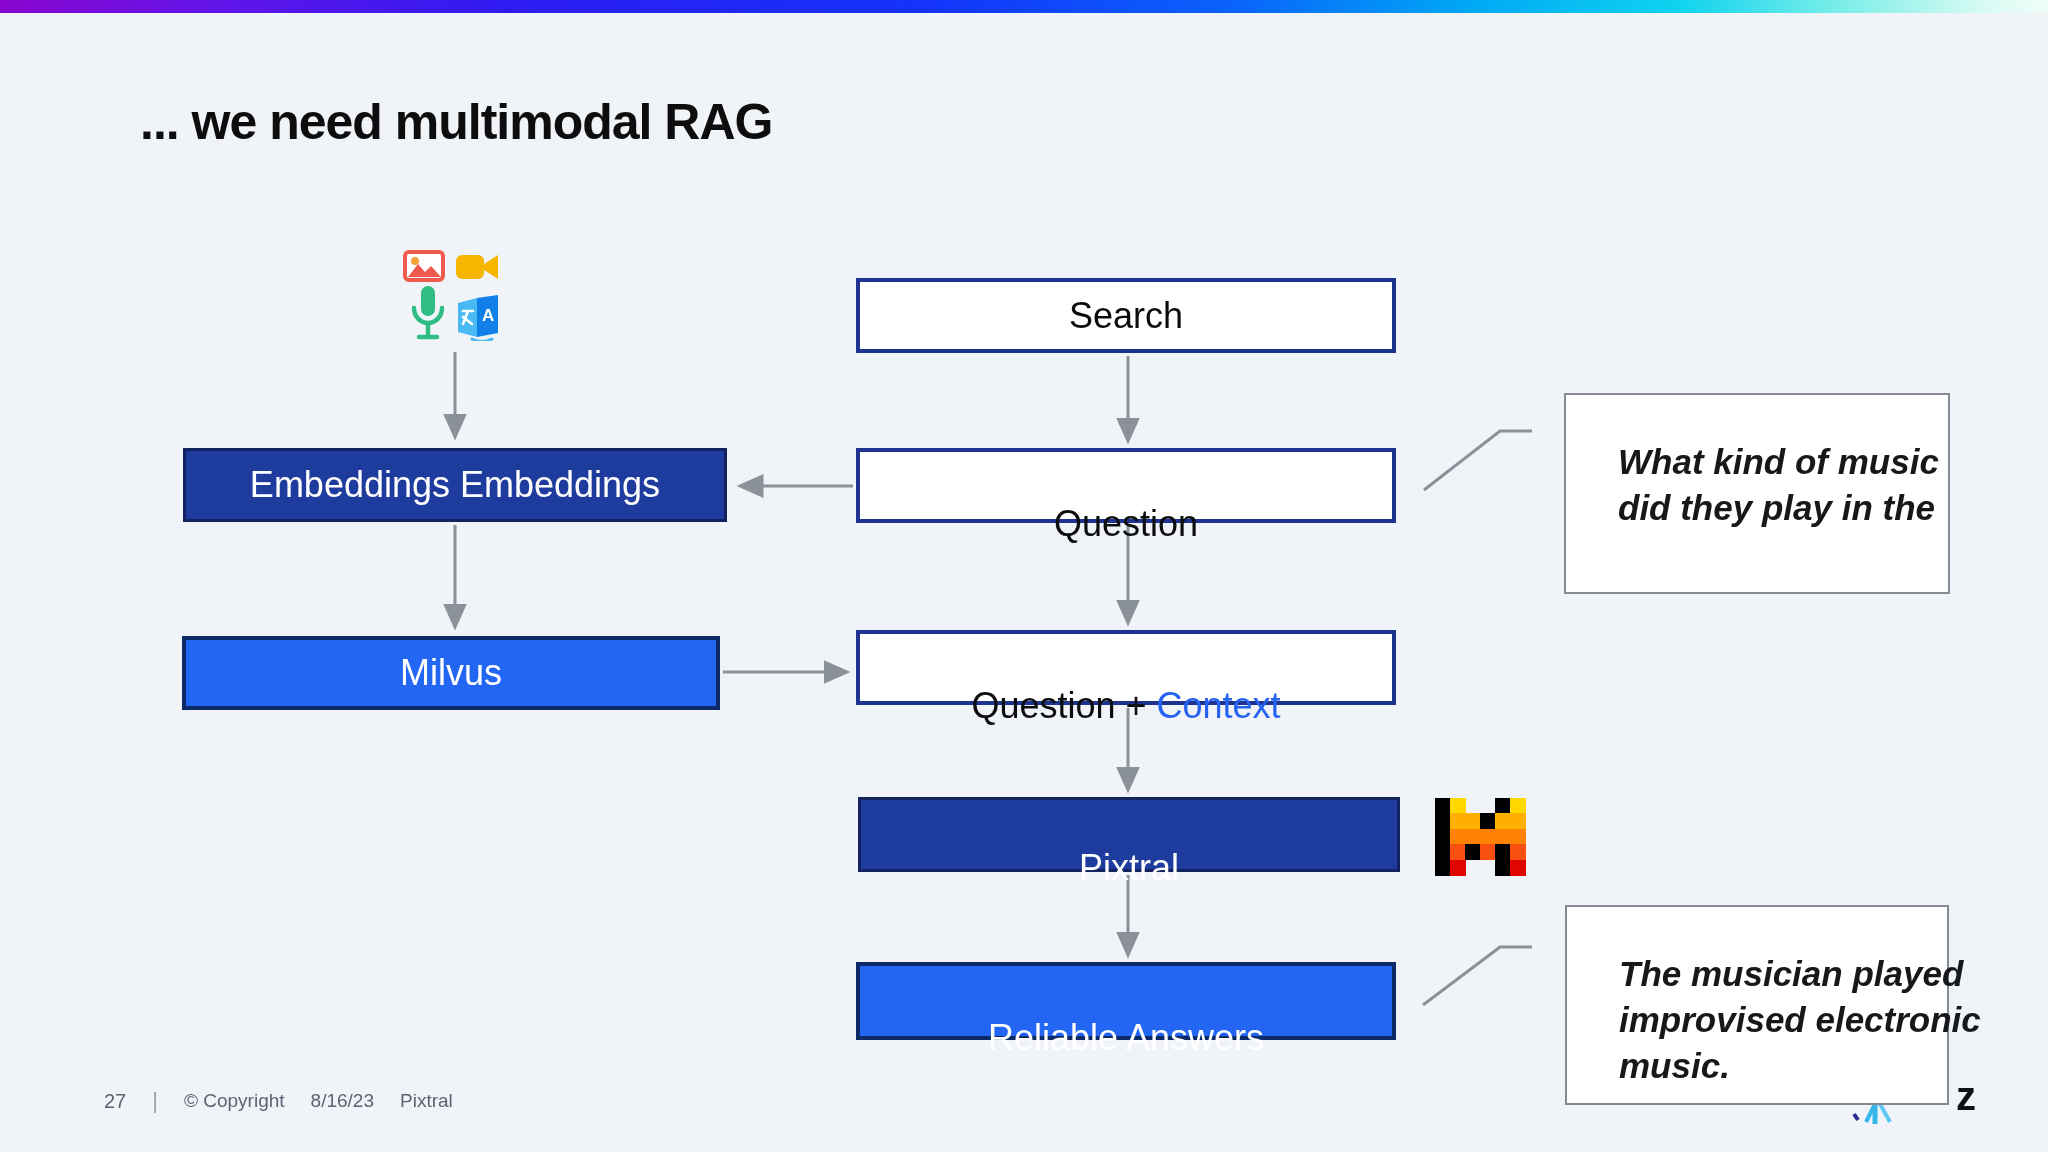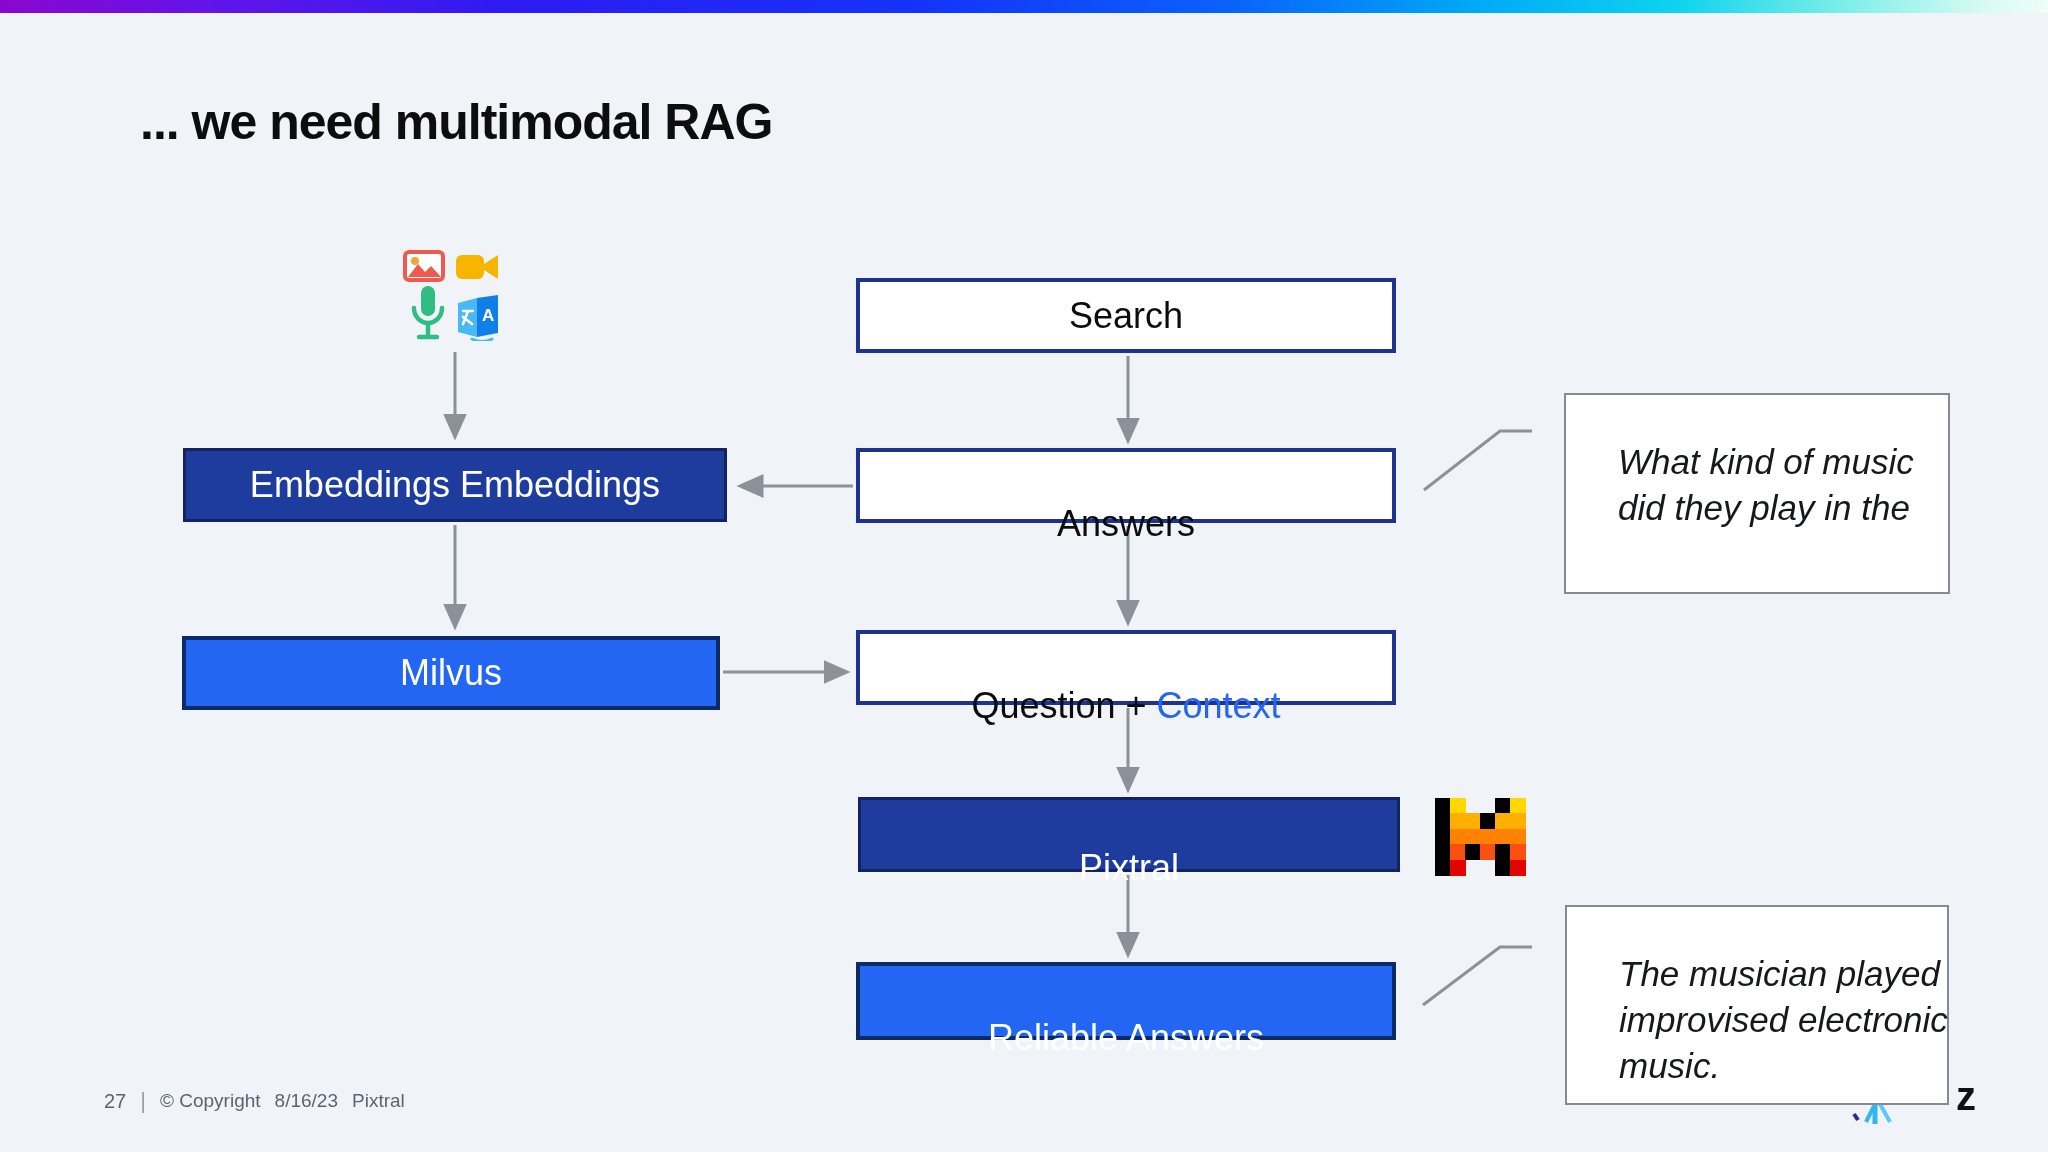--- a/index.html
+++ b/index.html
@@ -12,27 +12,27 @@
          letter-spacing:-1px;line-height:1.05;}
   .box{position:absolute;box-sizing:border-box;}
   .box.white{background:#ffffff;border:4px solid #1e338f;}
   .box.navy{background:#1e3c9e;border:3px solid #13235f;}
   .box.blue{background:#2366f4;border:4px solid #0c2b66;}
   .lbl{position:absolute;transform:translate(-50%,-50%);font-size:36px;color:#0c0c0c;
        white-space:nowrap;line-height:1.1;z-index:5;}
   .lbl.white{color:#ffffff;}
   .lbl .ctx{color:#2563f0;}
   .callout{position:absolute;box-sizing:border-box;background:#ffffff;border:2px solid #858b94;
-           z-index:6;}
+           z-index:6;font-weight:bold;}
   .callout .ctext{position:absolute;left:52px;top:44px;font-size:35px;font-style:italic;
                   color:#17181a;line-height:46px;white-space:nowrap;}
   .overlay{position:absolute;left:0;top:0;width:2048px;height:1152px;pointer-events:none;z-index:4;}
   .iconwrap{position:absolute;}
   .footer{position:absolute;left:104px;top:1088px;font-size:19px;color:#5a6472;
-          display:flex;align-items:center;gap:14px;}
+          display:flex;align-items:center;gap:26px;}
   .footer .pg{font-size:20px;}
   .footer .div{color:#9aa1ab;font-size:22px;font-weight:300;}
   .mistral{position:absolute;left:1435px;top:798px;width:90px;height:77px;z-index:3;}
   .zz{position:absolute;left:1956px;top:1074px;font-size:40px;font-weight:700;color:#101114;z-index:2;}
 </style>
 </head>
 <body>
 
 <div class="stage">
 
@@ -74,21 +74,21 @@
   <div class="box white" style="left:856px;top:278px;width:540px;height:75px;"></div>
   <div class="box navy" style="left:183px;top:448px;width:544px;height:74px;"></div>
   <div class="box white" style="left:856px;top:448px;width:540px;height:75px;"></div>
   <div class="box blue" style="left:182px;top:636px;width:538px;height:74px;"></div>
   <div class="box white" style="left:856px;top:630px;width:540px;height:75px;"></div>
   <div class="box navy" style="left:858px;top:797px;width:542px;height:75px;"></div>
   <div class="box blue" style="left:856px;top:962px;width:540px;height:78px;"></div>
 
   <div class="lbl" style="left:1126px;top:316px;">Search</div>
   <div class="lbl white" style="left:455px;top:485px;">Embeddings Embeddings</div>
-  <div class="lbl" style="left:1126px;top:524px;">Answers</div>
+  <div class="lbl" style="left:1126px;top:524px;">Question</div>
   <div class="lbl white" style="left:451px;top:673px;">Milvus</div>
   <div class="lbl" style="left:1126px;top:706px;"><span>Question + </span><span class="ctx">Context</span></div>
   <div class="lbl white" style="left:1129px;top:868px;">Pixtral</div>
   <div class="lbl white" style="left:1126px;top:1038px;">Reliable Answers</div>
 
   <svg class="overlay">
     <defs>
       <marker id="ah" markerWidth="10" markerHeight="10" refX="7.5" refY="5" orient="auto">
         <path d="M0,1 L9,5 L0,9 Z" fill="#8a9199"></path>
       </marker>

